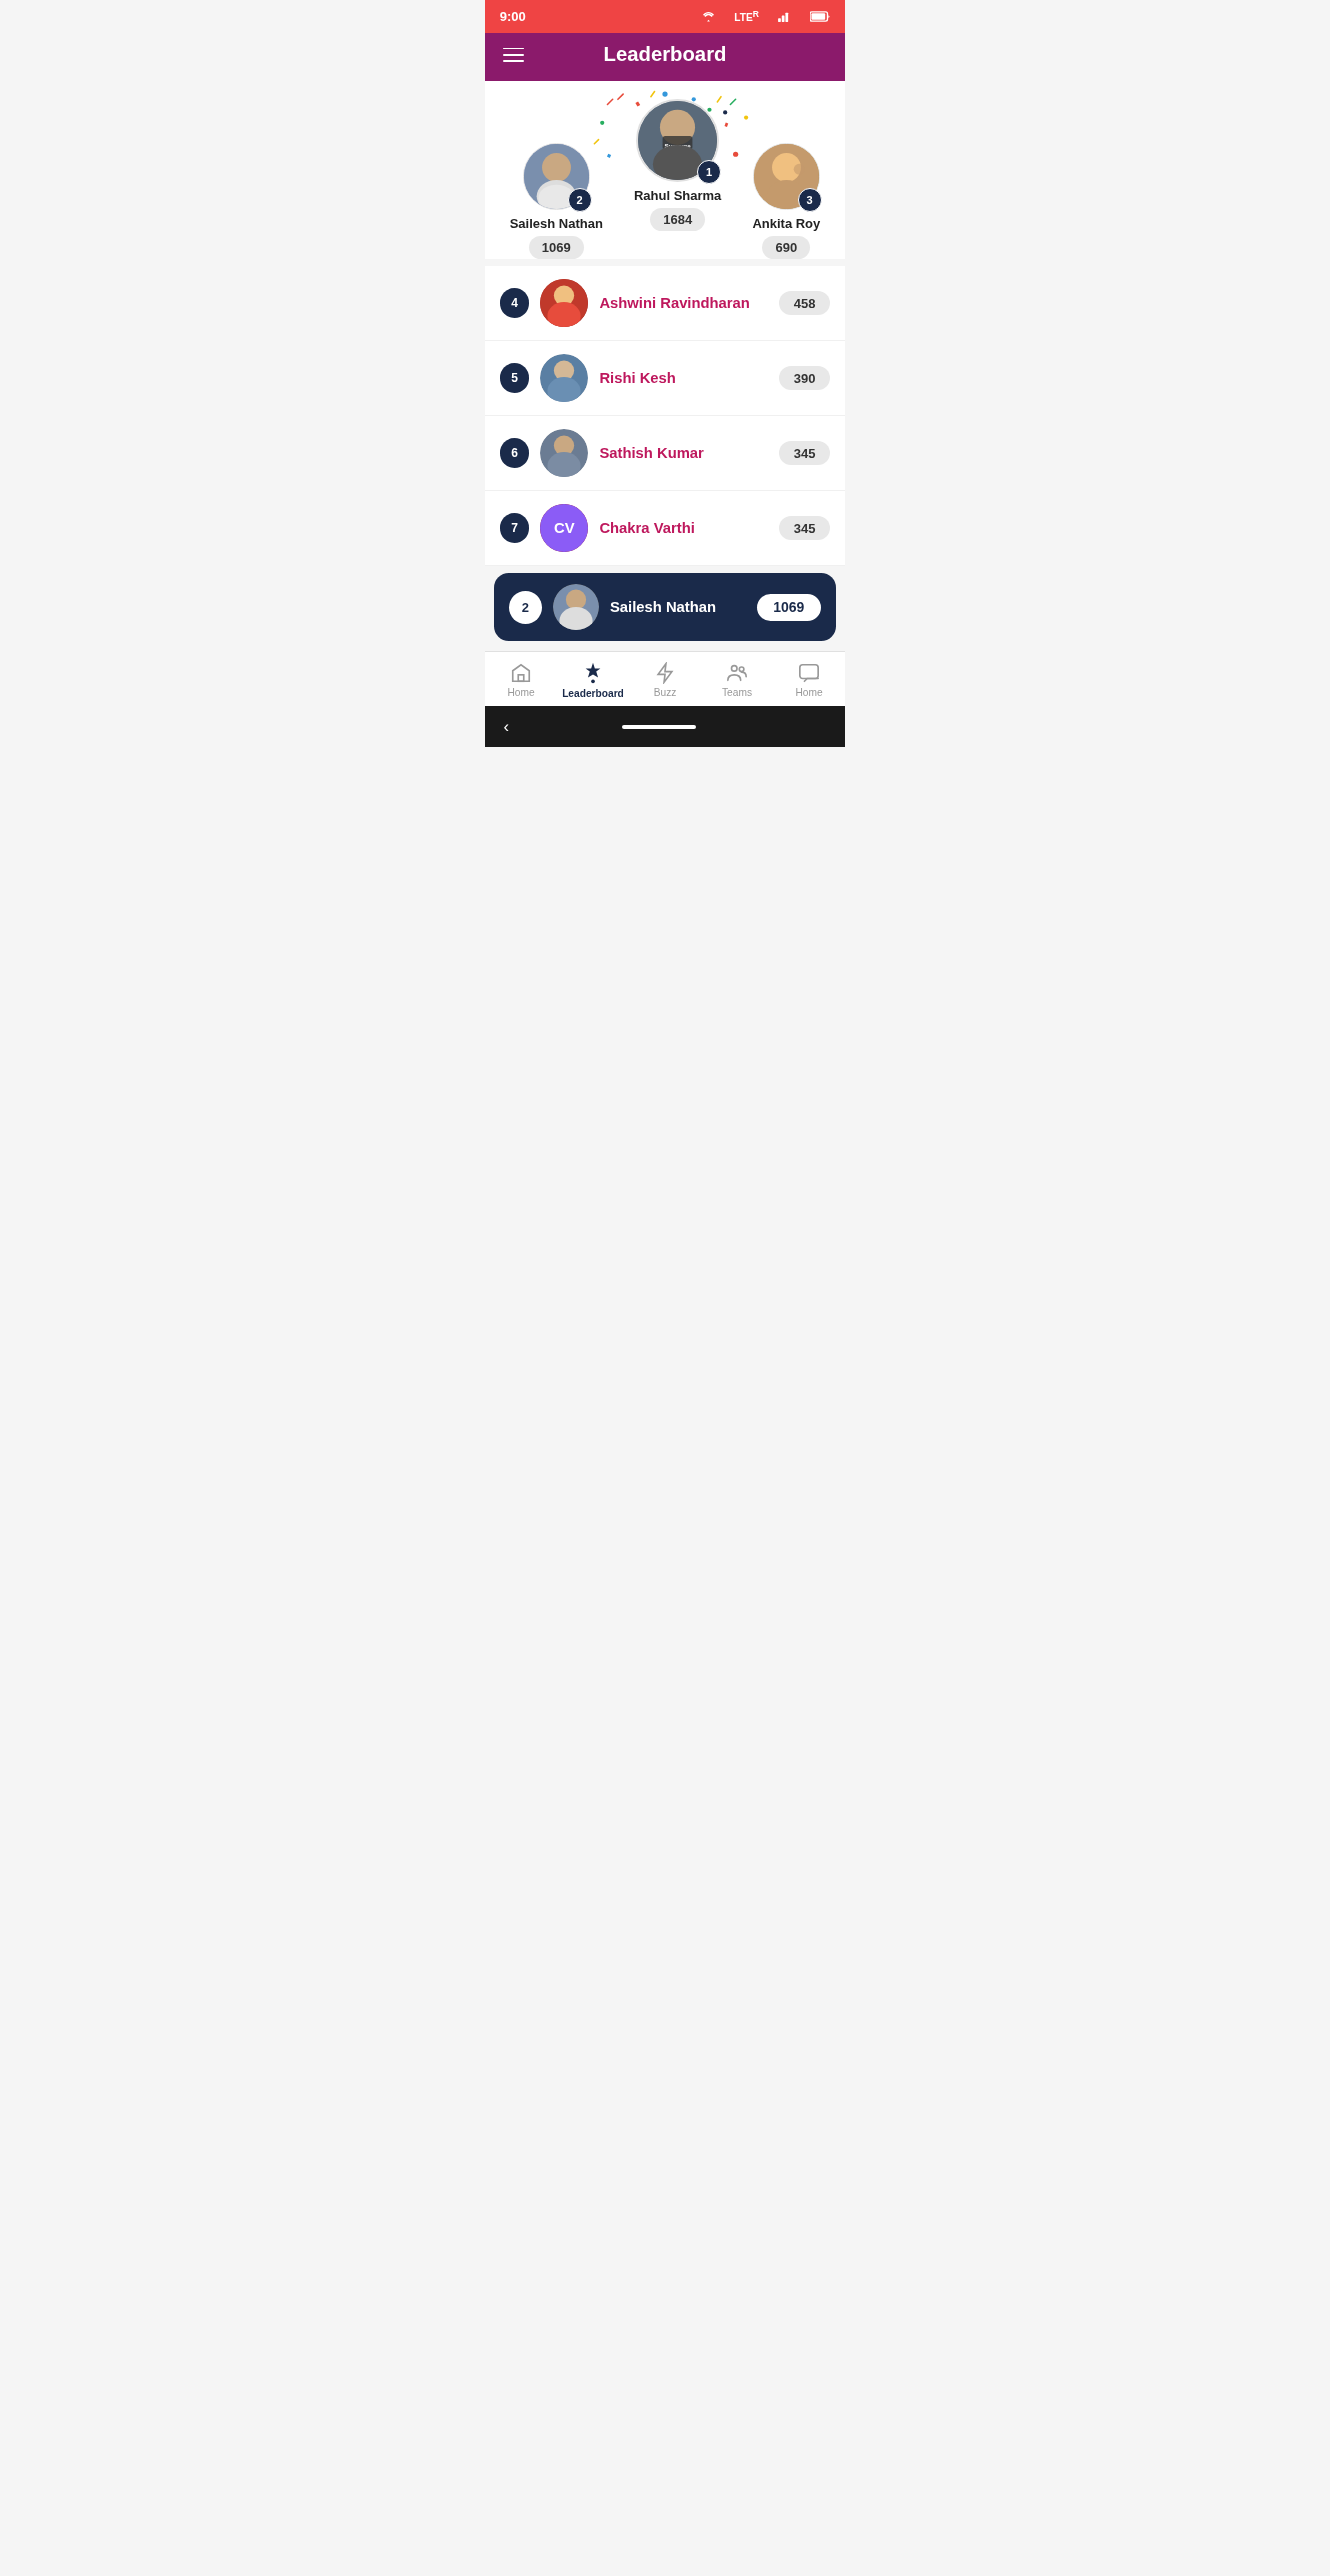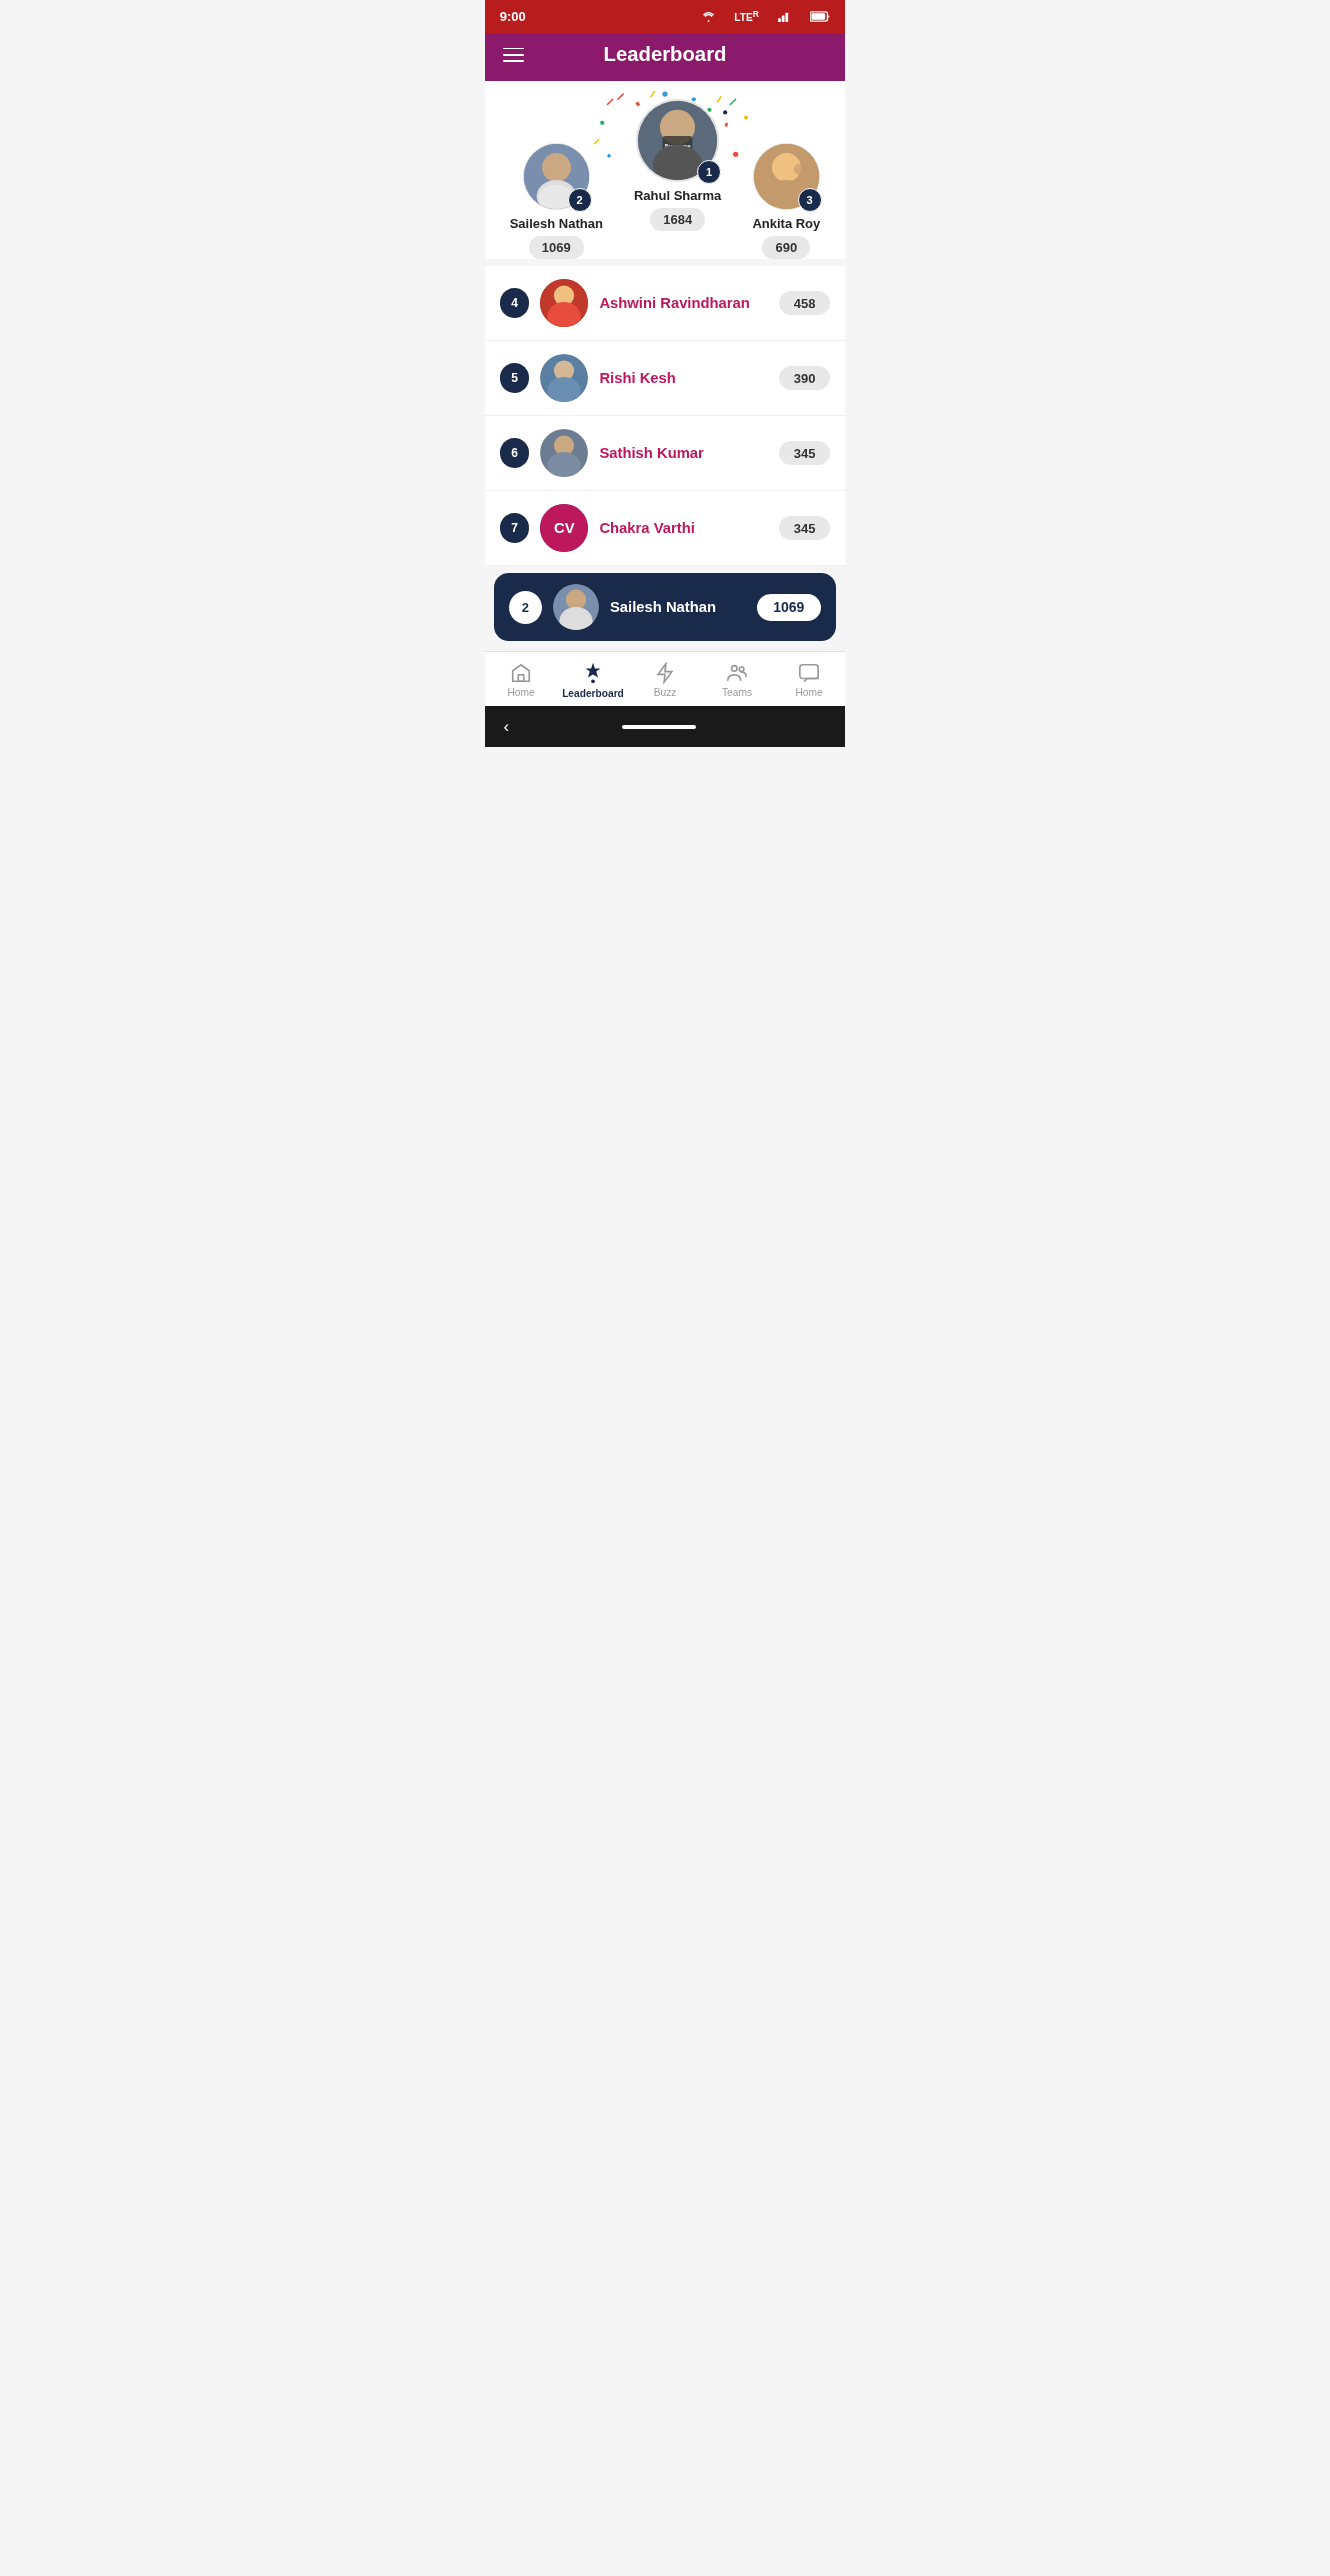--- a/index.html
+++ b/index.html
@@ -9,21 +9,21 @@
       font-family: -apple-system, BlinkMacSystemFont, 'Segoe UI', sans-serif;
       background: #f5f5f5;
       max-width: 360px;
       margin: 0 auto;
       position: relative;
       min-height: 100vh;
     }
 
     
     .status-bar {
-      background: #b91c1c;
+      background: #ef4444;
       color: white;
       display: flex;
       justify-content: space-between;
       align-items: center;
       padding: 7.4px 14.8px;
       height: 33px;
     }
     .status-time { font-size: 13px; font-weight: 600; }
     .status-icons { display: flex; align-items: center; gap: 19px; font-size: 10.2px; font-weight: 600; }
 
@@ -522,21 +522,21 @@
         <ellipse cx="26" cy="40" rx="18" ry="15" fill="#7b8ca3"></ellipse>
       </svg>
     </div>
     <span class="list-name">Sathish Kumar</span>
     <span class="list-score">345</span>
   </div>
 
   <div class="list-item">
     <div class="list-rank">7</div>
     <div class="list-avatar bg-chakra">
-      <div class="list-avatar-placeholder" style="background:#be185d; border-radius:50%;">CV</div>
+      <div class="list-avatar-placeholder" style="background:#8b5cf6; border-radius:50%;">CV</div>
     </div>
     <span class="list-name">Chakra Varthi</span>
     <span class="list-score">345</span>
   </div>
 
 </div>
 
 <div class="current-user-bar">
   <div class="current-rank">2</div>
   <div class="current-avatar">

